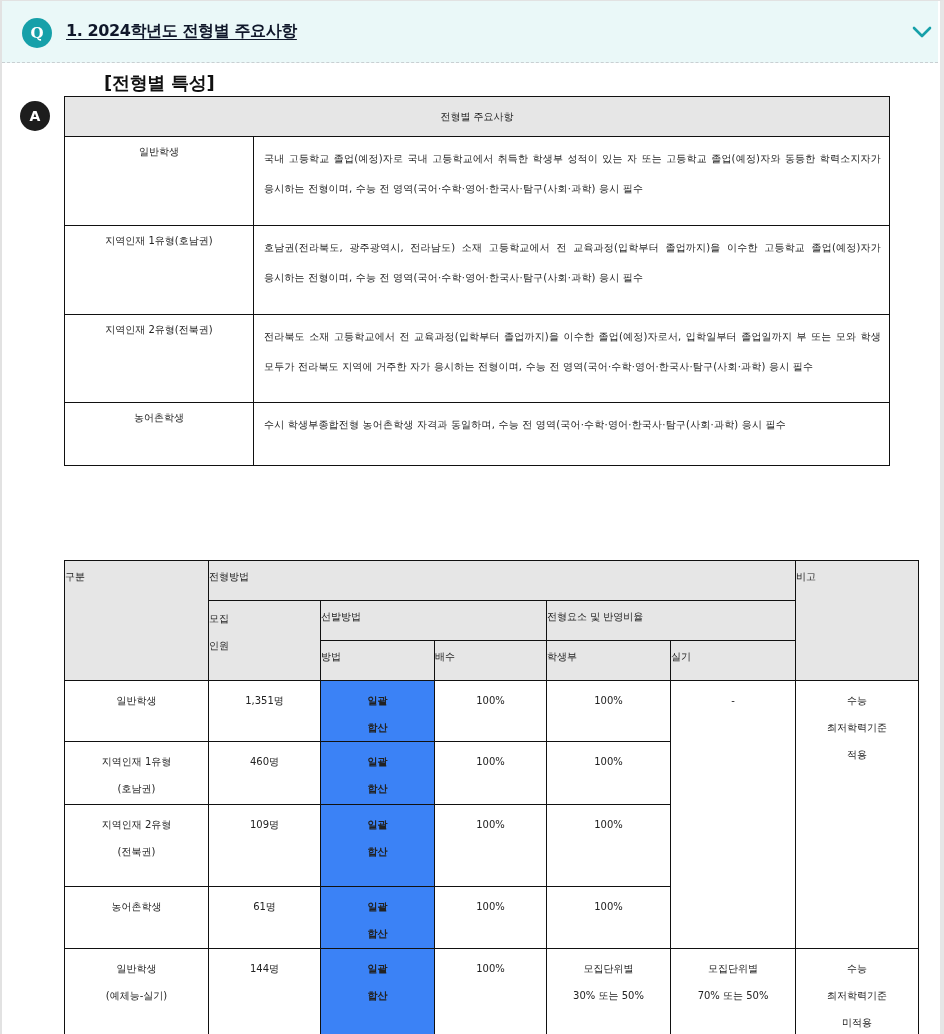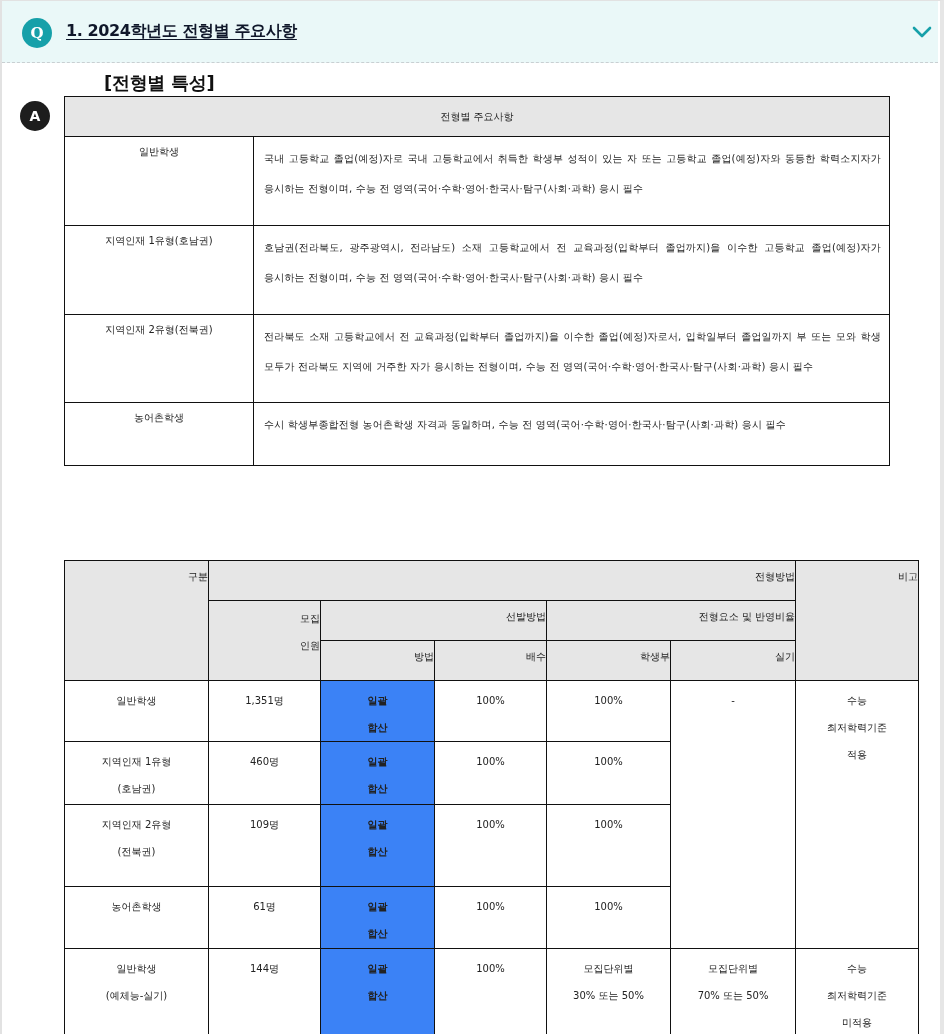--- a/index.html
+++ b/index.html
@@ -12,21 +12,21 @@
   .chevron { position: absolute; left: 910px; top: 24px; width: 20px; height: 14px; cursor: pointer; }
   .a-icon { position: absolute; left: 20px; top: 101px; width: 30px; height: 30px; border-radius: 50%; background: #1d1d1d; color: #fff; font-family: "DejaVu Sans", sans-serif; font-weight: bold; font-size: 14px; line-height: 30px; text-align: center; }
   .sec-heading { position: absolute; left: 64px; font-size: 18px; font-weight: bold; color: #111; letter-spacing: -0.3px; }
   table { border-collapse: collapse; position: absolute; table-layout: fixed; font-size: 10px; color: #222; padding-left: 12px; }
   td, th { border: 1.5px solid #111; font-weight: normal; vertical-align: top; }
   .t1 { left: 64px; top: 96px; width: 826px; }
   .t1 th { background: #e6e6e6; height: 40px; text-align: center; vertical-align: middle; }
   .t1 td.c1 { width: 189px; text-align: center; padding-top: 8px; }
   .t1 td.c2 { text-align: justify; text-align-last: left; padding: 7px 8px 5px 10px; line-height: 29.5px; letter-spacing: 0.2px; word-break: keep-all; }
   .t2 { left: 64px; top: 560px; width: 854px; }
-  .t2 th { background: #e6e6e6; text-align: right; padding-top: 9px; height: 40px; }
+  .t2 th { background: #e6e6e6; text-align: left; padding-top: 9px; height: 40px; }
   .t2 td { text-align: center; padding-top: 6px; line-height: 27px; }
   .t2 td.bold { font-weight: bold; background: #3b82f6; }
 </style>
 </head>
 <body>
 
 <div class="frame"></div>
 
 <div class="qbar">
   <div class="q-icon">Q</div>

